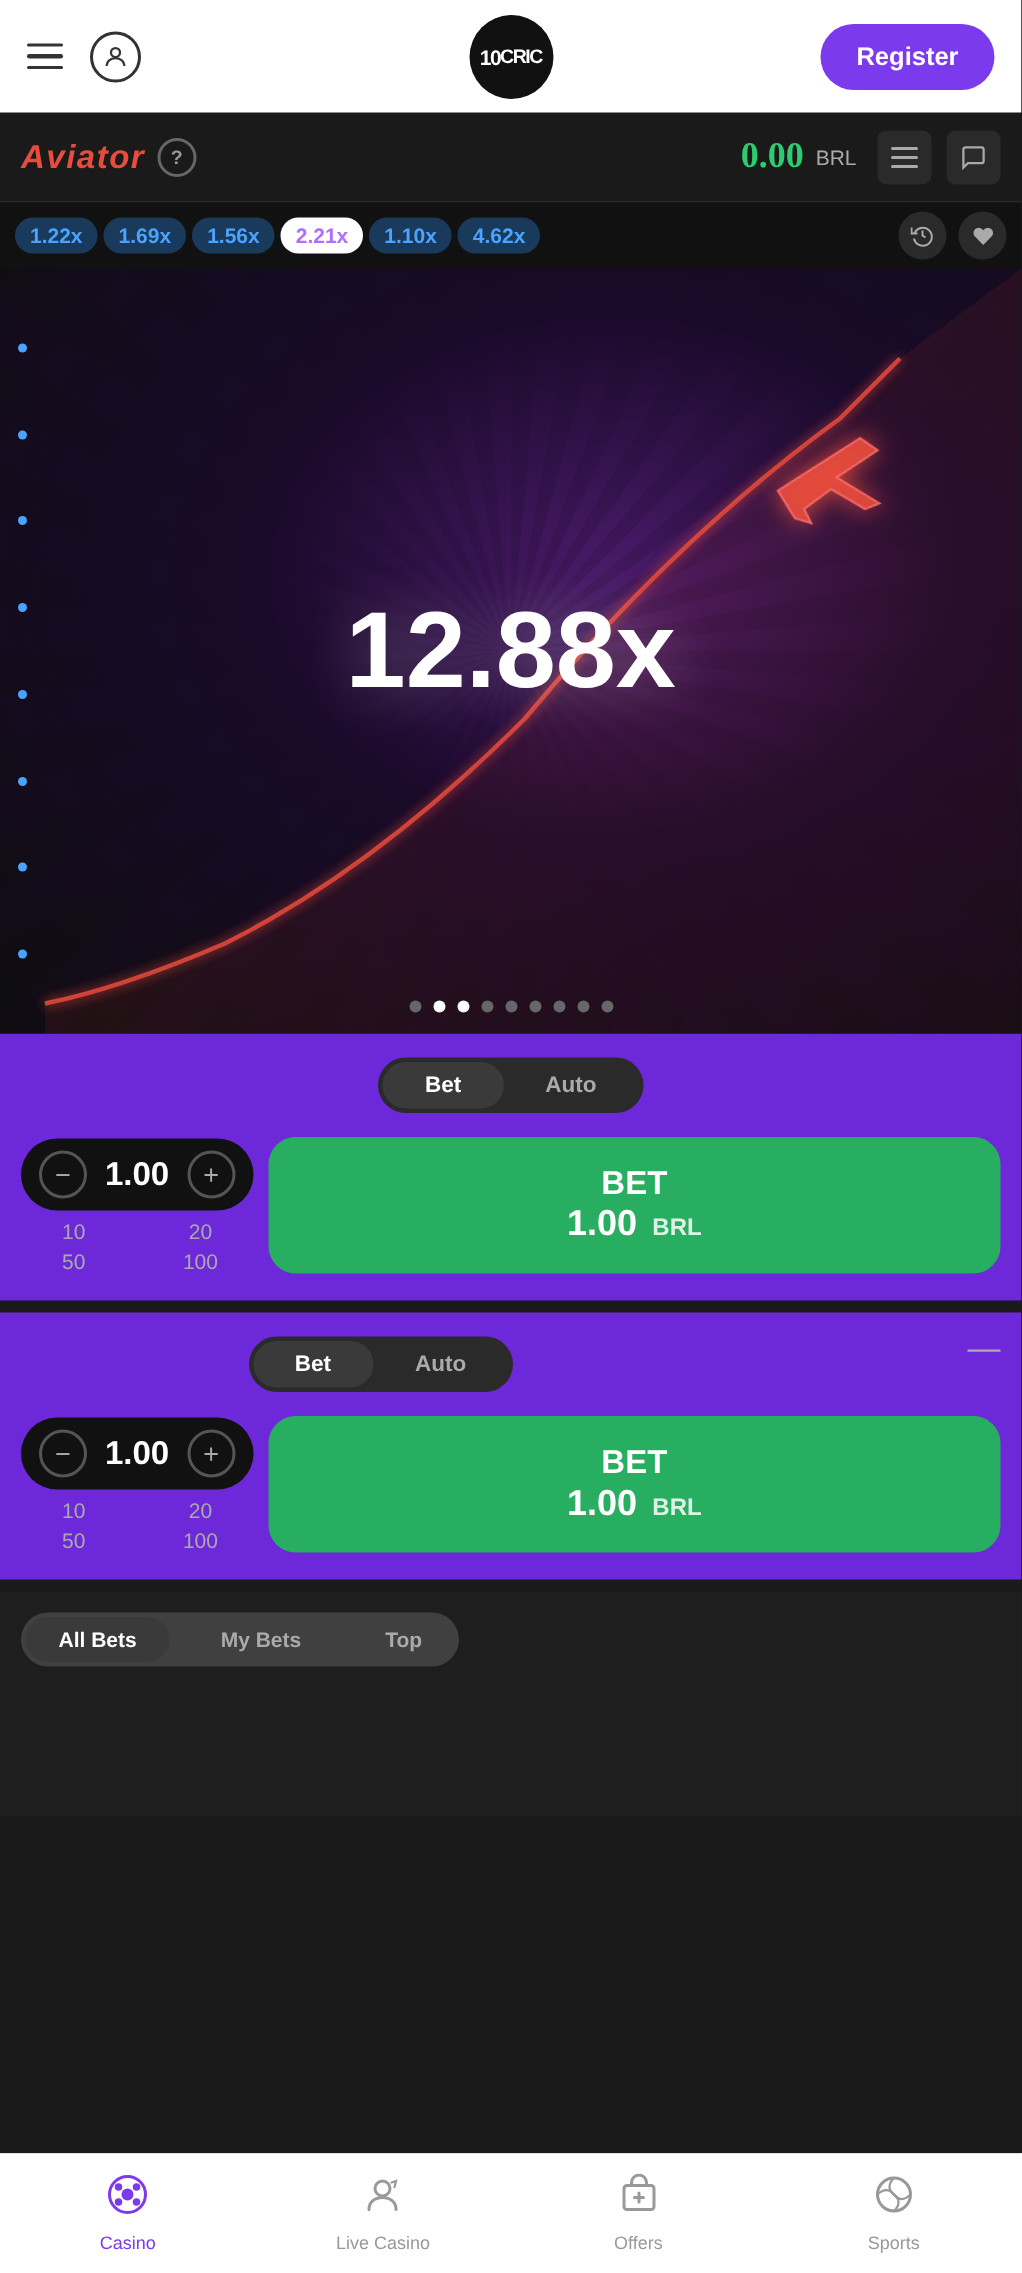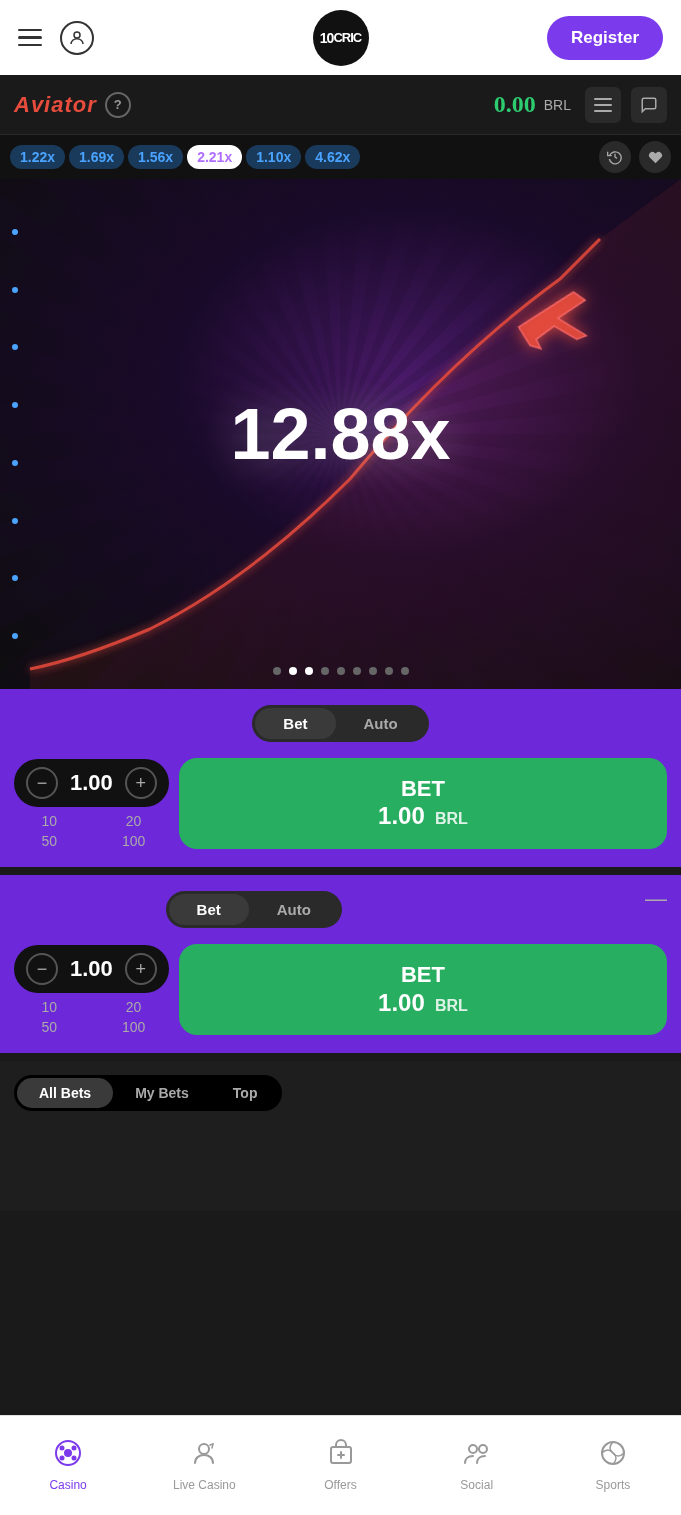--- a/index.html
+++ b/index.html
@@ -260,22 +260,22 @@
     .second-panel-header .bet-tabs { margin: 0; }
     .second-panel-header .minus-btn { position: static; margin-left: auto; }
 
     
     .all-bets-section {
       background: #1e1e1e;
       padding: 14px;
     }
     .all-bets-tabs {
       display: flex;
-      gap: 0;
-      background: #000000;
+      gap: 12px;
+      background: #404040;
       border-radius: 20px;
       padding: 3px;
       width: fit-content;
       justify-content: center;
     }
     .all-bets-tab {
       padding: 7px 22px;
       border-radius: 16px;
       font-size: 14px;
       font-weight: 600;
@@ -291,21 +291,21 @@
 
     
     .bottom-nav {
       position: fixed;
       bottom: 0;
       left: 0;
       width: 681px;
       background: #fff;
       display: flex;
       border-top: 1px solid #e0e0e0;
-      height: 100px;
+      height: 80px;
     }
     .bottom-nav-item {
       flex: 1;
       display: flex;
       flex-direction: column;
       align-items: center;
       justify-content: center;
       gap: 4px;
       cursor: pointer;
       padding: 8px 0;
@@ -555,31 +555,20 @@
     <div class="bottom-nav-icon">
       <svg width="28" height="28" viewBox="0 0 28 28" fill="none">
         <rect x="4" y="8" width="20" height="16" rx="2" stroke="#999" stroke-width="2"></rect>
         <path d="M9 8V6a5 5 0 0110 0v2" stroke="#999" stroke-width="2"></path>
         <path d="M14 13v6M11 16h6" stroke="#999" stroke-width="2" stroke-linecap="round"></path>
       </svg>
     </div>
     <span class="bottom-nav-label">Offers</span>
   </div>
 
-  <div class="bottom-nav-item">
-    <div class="bottom-nav-icon">
-      <svg width="28" height="28" viewBox="0 0 28 28" fill="none">
-        <circle cx="10" cy="10" r="4" stroke="#999" stroke-width="2"></circle>
-        <circle cx="20" cy="10" r="4" stroke="#999" stroke-width="2"></circle>
-        <path d="M2 24c0-4 3-7 8-7" stroke="#999" stroke-width="2" stroke-linecap="round"></path>
-        <path d="M14 24c0-4 3-7 8-7" stroke="#999" stroke-width="2" stroke-linecap="round"></path>
-      </svg>
-    </div>
-    <span class="bottom-nav-label">Social</span>
-  </div>
 
   <div class="bottom-nav-item">
     <div class="bottom-nav-icon">
       <svg width="28" height="28" viewBox="0 0 28 28" fill="none">
         <circle cx="14" cy="14" r="11" stroke="#999" stroke-width="2"></circle>
         <path d="M14 3 C10 7 10 11 14 14 C18 17 18 21 14 25" stroke="#999" stroke-width="1.5"></path>
         <path d="M3 14 C7 10 11 10 14 14 C17 18 21 18 25 14" stroke="#999" stroke-width="1.5"></path>
       </svg>
     </div>
     <span class="bottom-nav-label">Sports</span>

